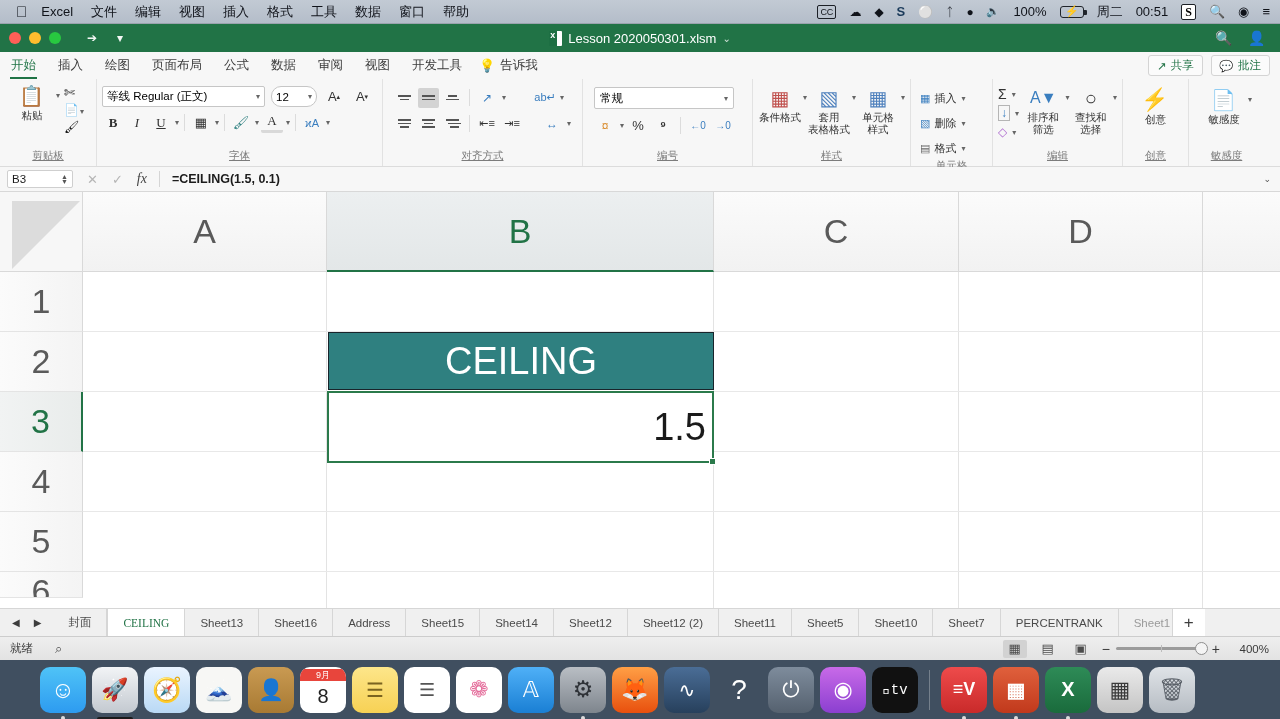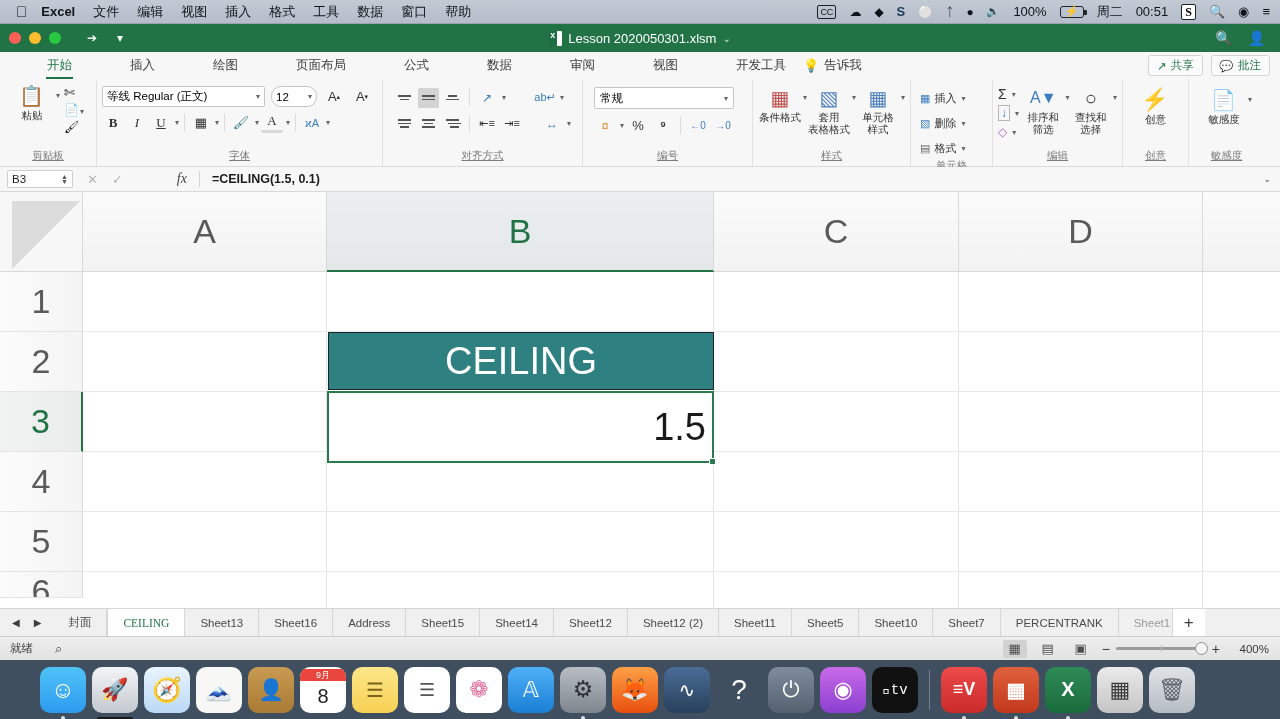--- a/index.html
+++ b/index.html
@@ -13,21 +13,21 @@
 
   
   .macbar {
     position: absolute; top: 0; left: 0; width: 1280px; height: 24px;
     background: linear-gradient(#c2cad4, #b4bdc9);
     display: flex; align-items: center;
     font-size: 13px; color: #10131a;
     border-bottom: 1px solid #9aa3ae;
   }
   .macbar .apple { margin: 0 14px 0 16px; font-size: 15px; line-height: 1; }
-  .macbar .appname { font-weight: bold; margin-right: 18px; }
+  .macbar .appname { font-weight: normal; margin-right: 18px; }
   .macbar .mi { margin-right: 18px; }
   .macbar .right { margin-left: auto; display: flex; align-items: center; gap: 13px; padding-right: 10px; }
   .macbar .right .it { display: flex; align-items: center; }
   .batt {
     display: inline-block; width: 24px; height: 12px; border: 1.6px solid #20242b;
     border-radius: 3px; position: relative;
   }
   .batt::after {
     content: ""; position: absolute; right: -4px; top: 3px; width: 2.5px; height: 5px;
     background: #20242b; border-radius: 0 1px 1px 0;
@@ -62,21 +62,21 @@
     content: "x"; position: absolute; left: 1px; top: -1px; font-size: 9px; color: #fff; font-weight: bold;
   }
   .tb-right { margin-left: auto; display: flex; gap: 16px; padding-right: 14px; align-items: center; font-size: 14px; }
 
   
   .ribtabs {
     position: absolute; top: 52px; left: 0; width: 1280px; height: 27px;
     background: #f7f7f7; display: flex; align-items: flex-end;
     font-size: 12.5px; color: #3b3b3b;
   }
-  .ribtab { padding: 0 11px 5px 11px; position: relative; cursor: default; margin-left: 36px; }
+  .ribtab { padding: 0 11px 5px 11px; position: relative; cursor: default; }
   .ribtab.active { color: #1f7345; font-weight: 500; }
   .ribtab.active::after {
     content: ""; position: absolute; left: 10px; right: 10px; bottom: 0; height: 2.2px; background: #1f7345;
   }
   .tellme { display: flex; align-items: center; gap: 5px; padding-bottom: 5px; padding-left: 6px; }
   .bulb { color: #217346; font-size: 13px; }
   .rt-right { margin-left: auto; display: flex; gap: 8px; padding-right: 10px; padding-bottom: 3px; }
   .gbtn {
     border: 1px solid #d4d4d4; background: #fbfbfb; border-radius: 3px;
     font-size: 11.5px; color: #217346; padding: 2px 8px; display: flex; align-items: center; gap: 4px;
@@ -138,21 +138,21 @@
     background: #f7f7f7; border-bottom: 1px solid #d8d8d8; display: flex; align-items: center;
     font-size: 12px; color: #1c1c1c;
   }
   .namebox {
     width: 66px; height: 18px; margin-left: 7px; border: 1px solid #cfcfcf; background: #fff;
     display: flex; align-items: center; justify-content: space-between; padding: 0 4px; font-size: 11.5px;
     border-radius: 2px;
   }
   .spin { display: flex; flex-direction: column; line-height: 5px; font-size: 7px; color: #555; }
   .fb-icons { display: flex; gap: 14px; margin-left: 14px; color: #b5b5b5; font-size: 13px; align-items: center; }
-  .fx { font-family: "Liberation Serif", serif; font-style: italic; color: #444; font-size: 14px; margin-left: 40px; }
+  .fx { font-family: "Liberation Serif", serif; font-style: italic; color: #444; font-size: 14px; }
   .fdiv { width: 1px; height: 16px; background: #d5d5d5; margin-left: 12px; }
   .fcontent { margin-left: 12px; font-size: 12.5px; font-weight: 600; }
   .fb-caret { margin-left: auto; margin-right: 9px; font-size: 9px; color: #555; }
 
   
   .gridwrap { position: absolute; top: 192px; left: 0; width: 1280px; height: 416px; background: #fff; }
   .corner {
     position: absolute; left: 0; top: 0; width: 83px; height: 80px;
     background: #f7f7f7; border-right: 1px solid #d9d9d9; border-bottom: 1px solid #d9d9d9;
     overflow: hidden;

